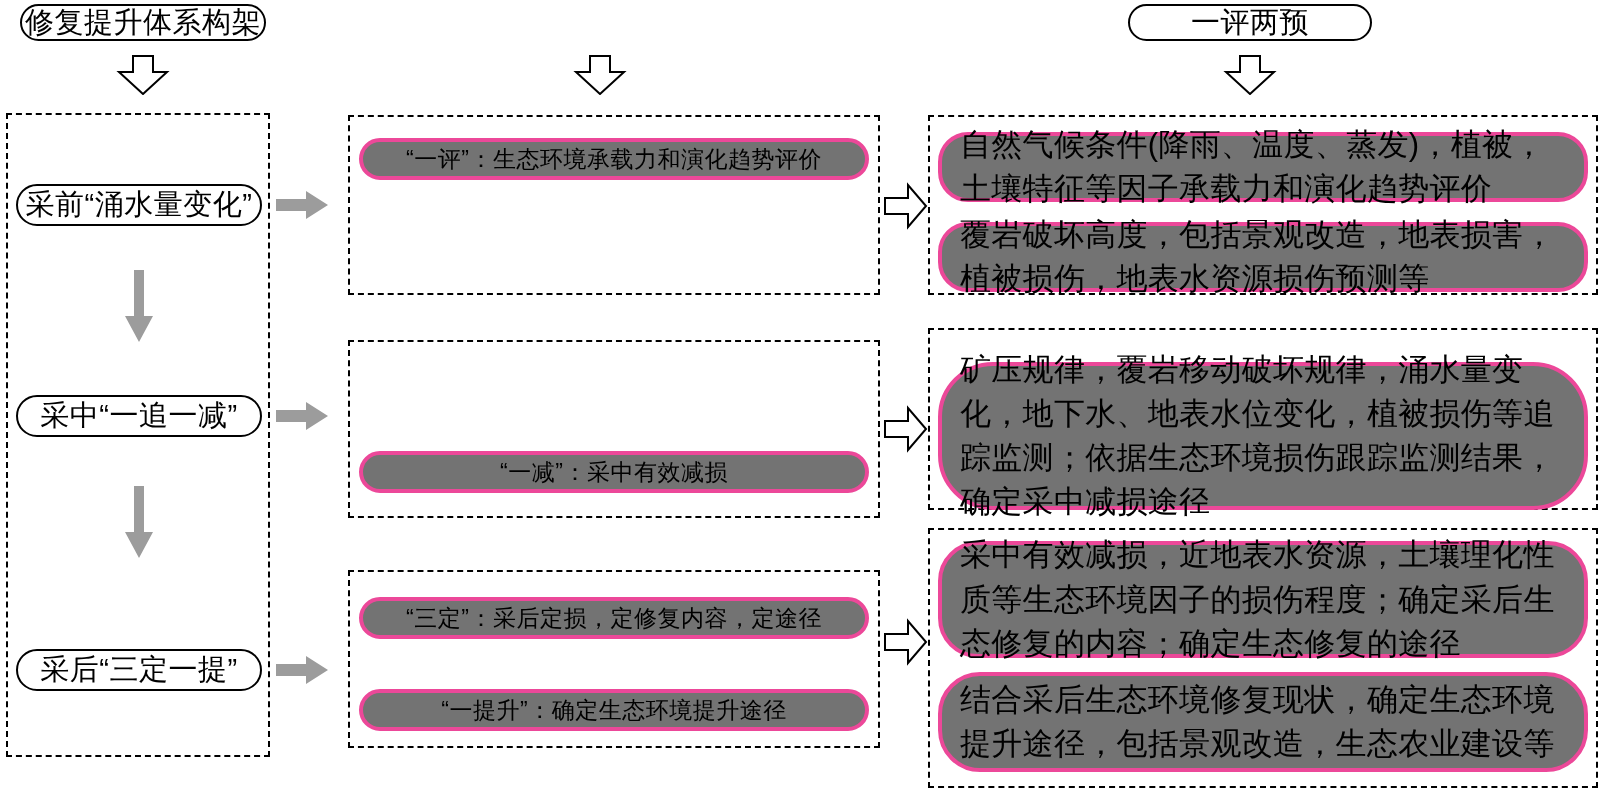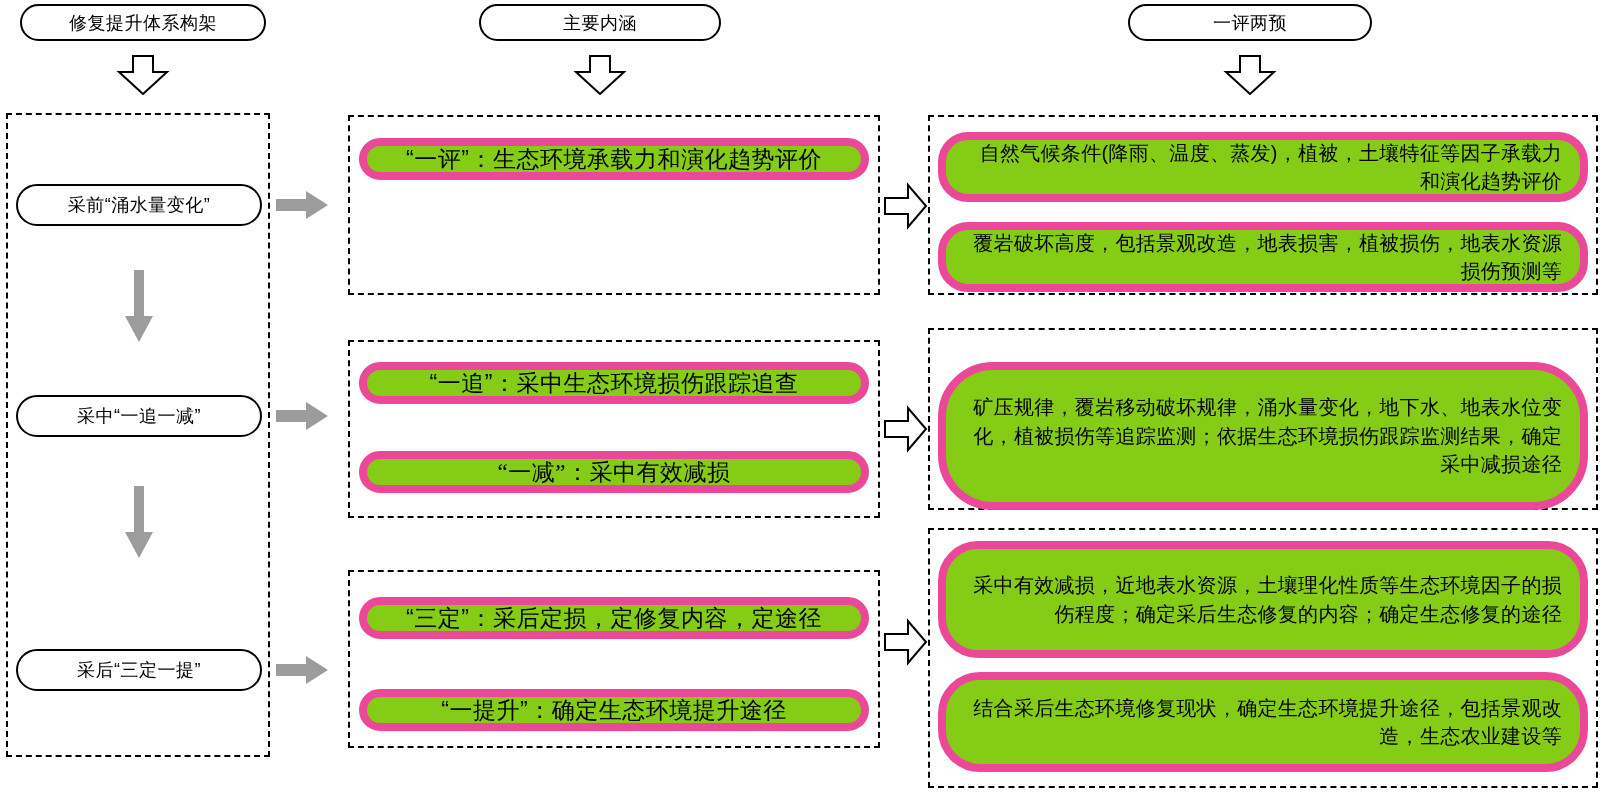--- a/index.html
+++ b/index.html
@@ -16,55 +16,54 @@
     overflow: hidden;
   }
   .abs { position: absolute; }
   .pill {
     border: 2px solid #000;
     border-radius: 24px;
     background: #fff;
     display: flex;
     align-items: center;
     justify-content: center;
-    font-size: 18px;
+    font-size: 29px;
     letter-spacing: 0.5px;
     white-space: nowrap;
   }
   .rbox {
-    border: 8px solid #ec4899;
-    background: #84cc16;
+    border: 4px solid #ec4899;
+    background: #737373;
     display: flex;
     align-items: center;
     justify-content: center;
     font-size: 23px;
     letter-spacing: 0.5px;
   }
   .rbox.center { border-radius: 22px; white-space: nowrap; }
   .rbox.textblock {
     justify-content: flex-start;
-    text-align: right;
+    text-align: left;
     padding: 6px 18px;
-    font-size: 20px;
+    font-size: 31px;
     line-height: 1.42;
     letter-spacing: 0.3px;
   }
   .dashed {
     border: 2px dashed #000;
     background: transparent;
   }
   svg { display: block; }
 </style>
 </head>
 <body>
 
 <div class="canvas">
 
   <div class="pill abs" style="left:20px; top:4px; width:246px; height:37px;">修复提升体系构架</div>
-  <div class="pill abs" style="left:479px; top:4px; width:242px; height:37px;">主要内涵</div>
   <div class="pill abs" style="left:1128px; top:4px; width:244px; height:37px;">一评两预</div>
 
   <svg class="abs" style="left:115px; top:55px;" width="56" height="40" viewBox="0 0 56 40">
     <polygon points="18,1 38,1 38,17 52,17 28,39 4,17 18,17" fill="#ffffff" stroke="#000" stroke-width="2"></polygon>
   </svg>
   <svg class="abs" style="left:572px; top:55px;" width="56" height="40" viewBox="0 0 56 40">
     <polygon points="18,1 38,1 38,17 52,17 28,39 4,17 18,17" fill="#ffffff" stroke="#000" stroke-width="2"></polygon>
   </svg>
   <svg class="abs" style="left:1222px; top:55px;" width="56" height="40" viewBox="0 0 56 40">
     <polygon points="18,1 38,1 38,17 52,17 28,39 4,17 18,17" fill="#ffffff" stroke="#000" stroke-width="2"></polygon>
@@ -90,22 +89,21 @@
     <polygon points="0,8 30,8 30,0 52,14 30,28 30,20 0,20" fill="#9c9c9c"></polygon>
   </svg>
   <svg class="abs" style="left:276px; top:656px;" width="52" height="28" viewBox="0 0 52 28">
     <polygon points="0,8 30,8 30,0 52,14 30,28 30,20 0,20" fill="#9c9c9c"></polygon>
   </svg>
 
   <div class="dashed abs" style="left:348px; top:115px; width:532px; height:180px;"></div>
   <div class="rbox center abs" style="left:359px; top:138px; width:510px; height:42px;">“一评”：生态环境承载力和演化趋势评价</div>
 
   <div class="dashed abs" style="left:348px; top:340px; width:532px; height:178px;"></div>
-  <div class="rbox center abs" style="left:359px; top:362px; width:510px; height:42px;">“一追”：采中生态环境损伤跟踪追查</div>
-  <div class="rbox center abs" style="left:359px; top:451px; width:510px; height:42px;font-family:Liberation Serif, serif;">“一减”：采中有效减损</div>
+  <div class="rbox center abs" style="left:359px; top:451px; width:510px; height:42px;">“一减”：采中有效减损</div>
 
   <div class="dashed abs" style="left:348px; top:570px; width:532px; height:178px;"></div>
   <div class="rbox center abs" style="left:359px; top:597px; width:510px; height:42px;">“三定”：采后定损，定修复内容，定途径</div>
   <div class="rbox center abs" style="left:359px; top:689px; width:510px; height:42px;">“一提升”：确定生态环境提升途径</div>
 
   <svg class="abs" style="left:884px; top:182px;" width="44" height="48" viewBox="0 0 44 48">
     <polygon points="1,16 24,16 24,3 42,24 24,45 24,32 1,32" fill="#ffffff" stroke="#000" stroke-width="2"></polygon>
   </svg>
   <svg class="abs" style="left:884px; top:405px;" width="44" height="48" viewBox="0 0 44 48">
     <polygon points="1,16 24,16 24,3 42,24 24,45 24,32 1,32" fill="#ffffff" stroke="#000" stroke-width="2"></polygon>

